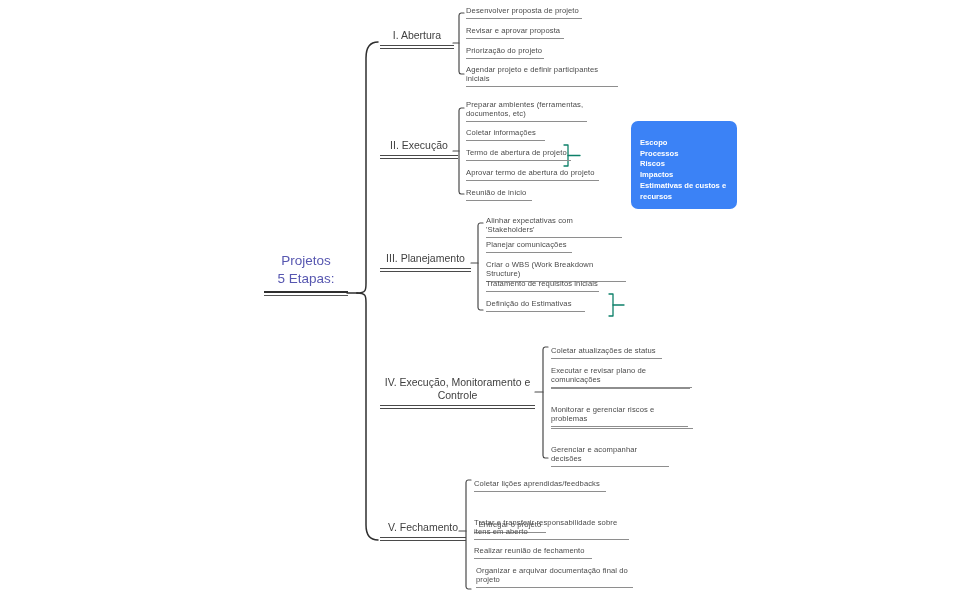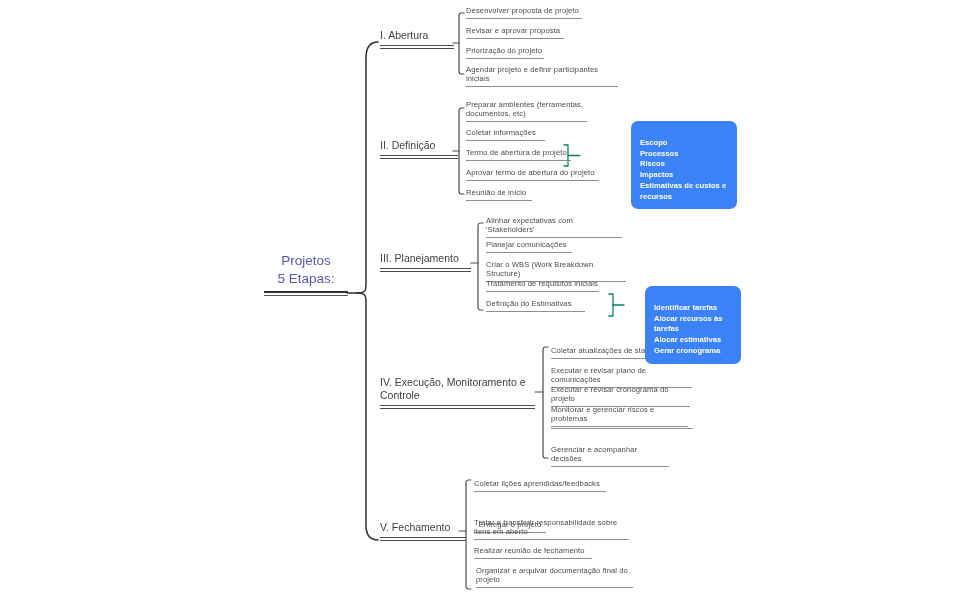--- a/index.html
+++ b/index.html
@@ -37,20 +37,21 @@
     margin-top:3px;
     border-top:2.6px solid #2f2f2f;
     border-bottom:1.1px solid #555;
     height:2.2px;
   }
 
   
   .lvl2 .txt{
     font-size:10.5px;
     color:#3f3f3f;
+    text-align:center;
   }
   .lvl2 .ul{
     margin-top:3px;
     border-top:1.1px solid #4a4a4a;
     border-bottom:1.1px solid #4a4a4a;
     height:1.6px;
   }
 
   
   .leaf .txt{
@@ -144,21 +145,21 @@
   <div class="node leaf" style="left:466px;top:46px;width:78px;">
     <span class="txt">Priorização do projeto</span>
     <div class="ul"></div>
   </div>
   <div class="node leaf" style="left:466px;top:65px;width:152px;">
     <span class="txt">Agendar projeto e definir participantes iniciais</span>
     <div class="ul"></div>
   </div>
 
   <div class="node lvl2" style="left:380px;top:139px;width:78px;">
-    <span class="txt">II. Definição</span>
+    <span class="txt">II. Execução</span>
     <div class="ul"></div>
   </div>
 
   <div class="node leaf" style="left:466px;top:100px;width:121px;">
     <span class="txt">Preparar ambientes (ferramentas,
 documentos, etc)</span>
     <div class="ul"></div>
   </div>
   <div class="node leaf" style="left:466px;top:128px;width:79px;">
     <span class="txt">Coletar informações</span>
@@ -205,43 +206,36 @@
   </div>
   <div class="node leaf" style="left:486px;top:279px;width:113px;">
     <span class="txt">Tratamento de requisitos iniciais</span>
     <div class="ul"></div>
   </div>
   <div class="node leaf" style="left:486px;top:299px;width:99px;">
     <span class="txt">Definição do Estimativas</span>
     <div class="ul"></div>
   </div>
 
-  <div class="callout" style="left:597px;top:286px;width:96px;">
-    <span>Identificar tarefas
-Alocar recursos às tarefas
-Alocar estimativas
-Gerar cronograma</span>
-  </div>
 
   <div class="node lvl2" style="left:380px;top:376px;width:155px;">
     <span class="txt">IV. Execução, Monitoramento e
 Controle</span>
     <div class="ul"></div>
   </div>
 
   <div class="node leaf" style="left:551px;top:346px;width:111px;">
     <span class="txt">Coletar atualizações de status</span>
     <div class="ul"></div>
   </div>
   <div class="node leaf" style="left:551px;top:366px;width:141px;">
     <span class="txt">Executar e revisar plano de comunicações</span>
     <div class="ul"></div>
   </div>
   <div class="node leaf" style="left:551px;top:385px;width:139px;">
-    <span class="txt">Executar e revisar cronograma do projeto</span>
     <div class="ul"></div>
   </div>
   <div class="node leaf" style="left:551px;top:405px;width:137px;">
     <span class="txt">Monitorar e gerenciar riscos e problemas</span>
     <div class="ul"></div>
   </div>
   <div class="node leaf" style="left:551px;top:425px;width:142px;">
     <div class="ul"></div>
   </div>
   <div class="node leaf" style="left:551px;top:445px;width:118px;">

